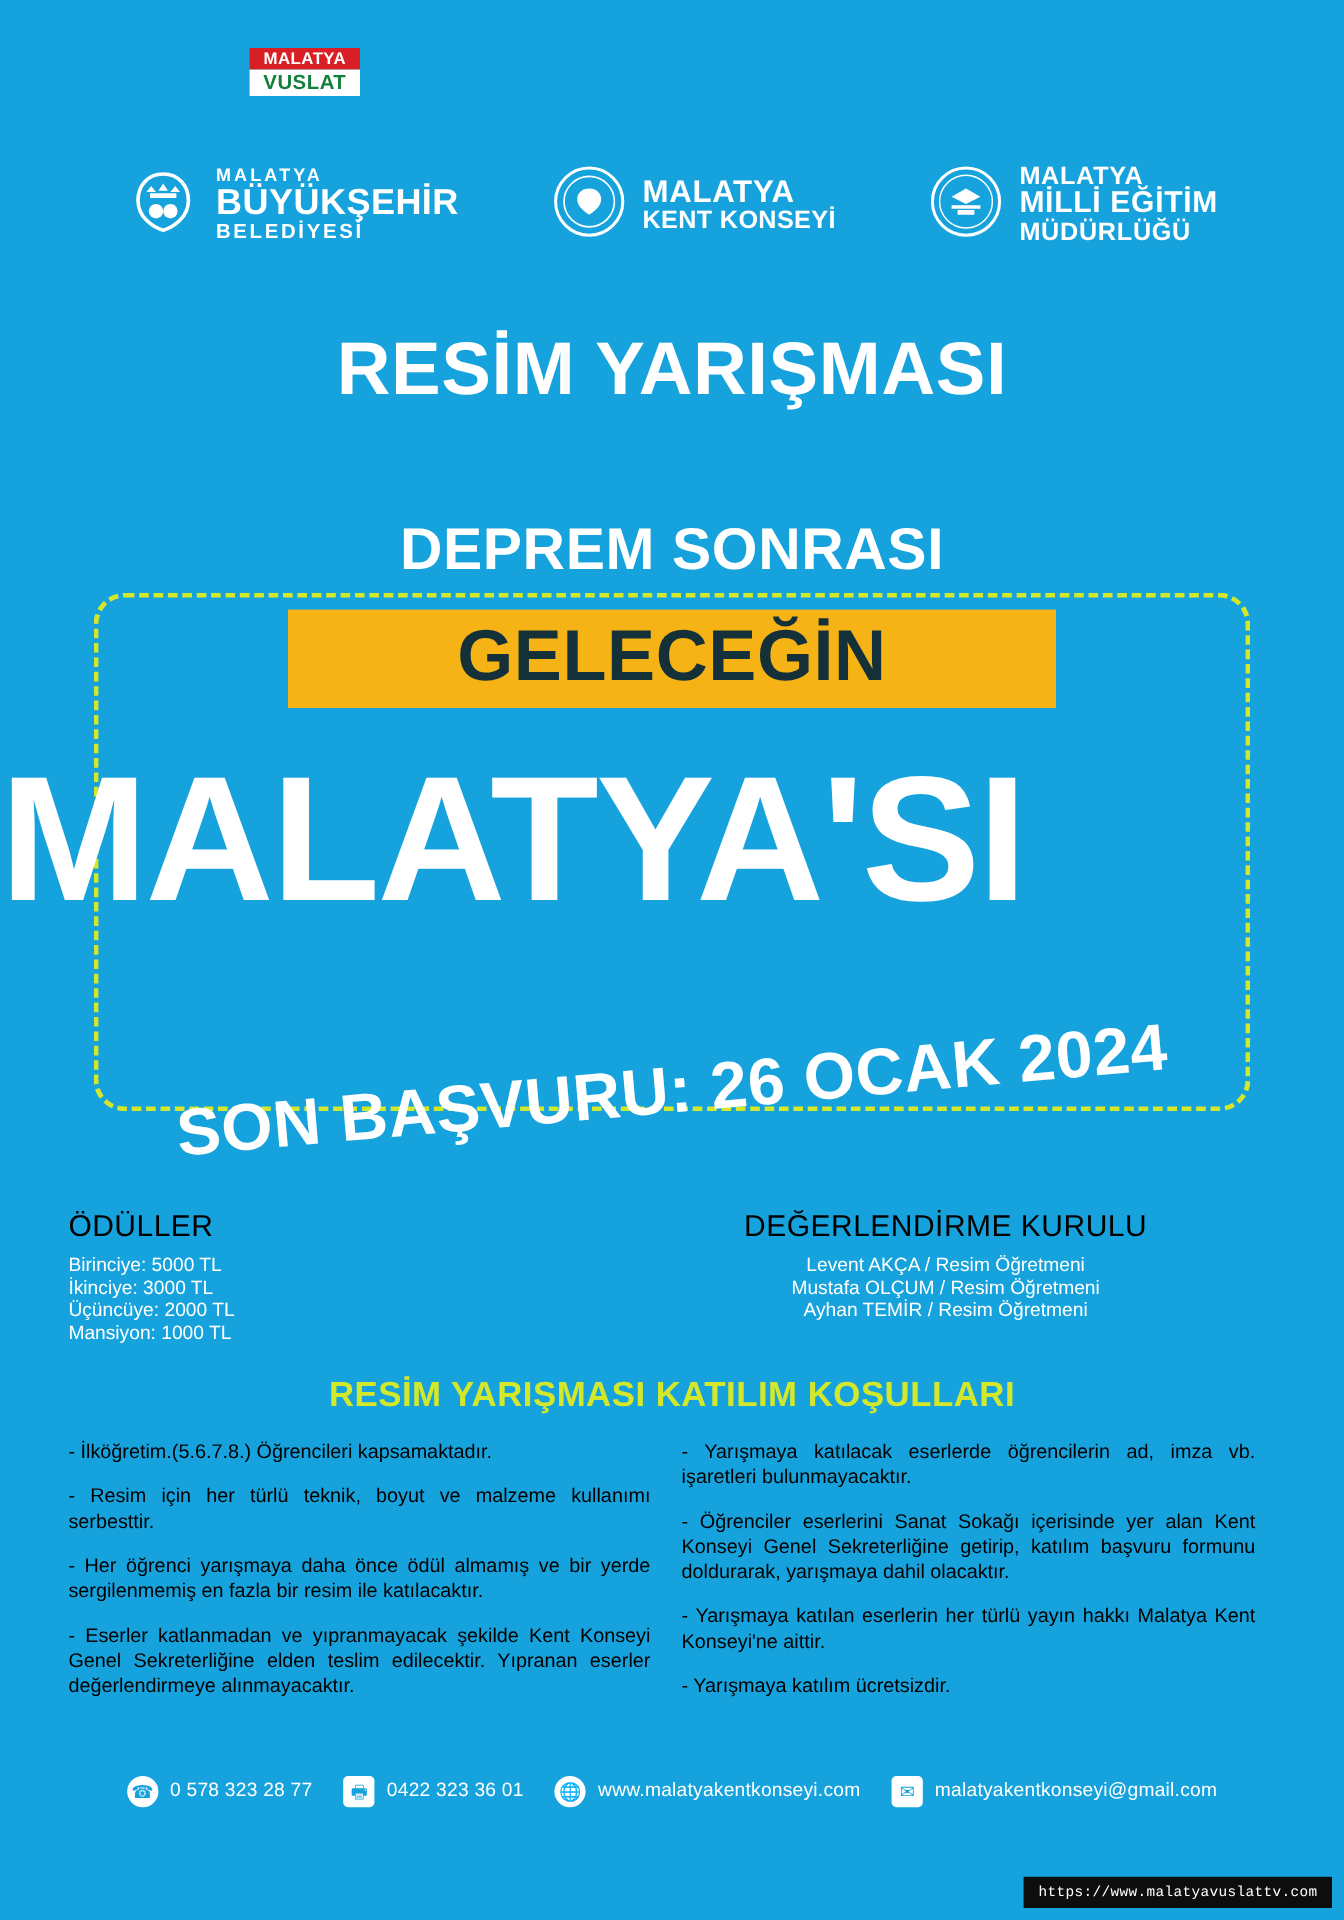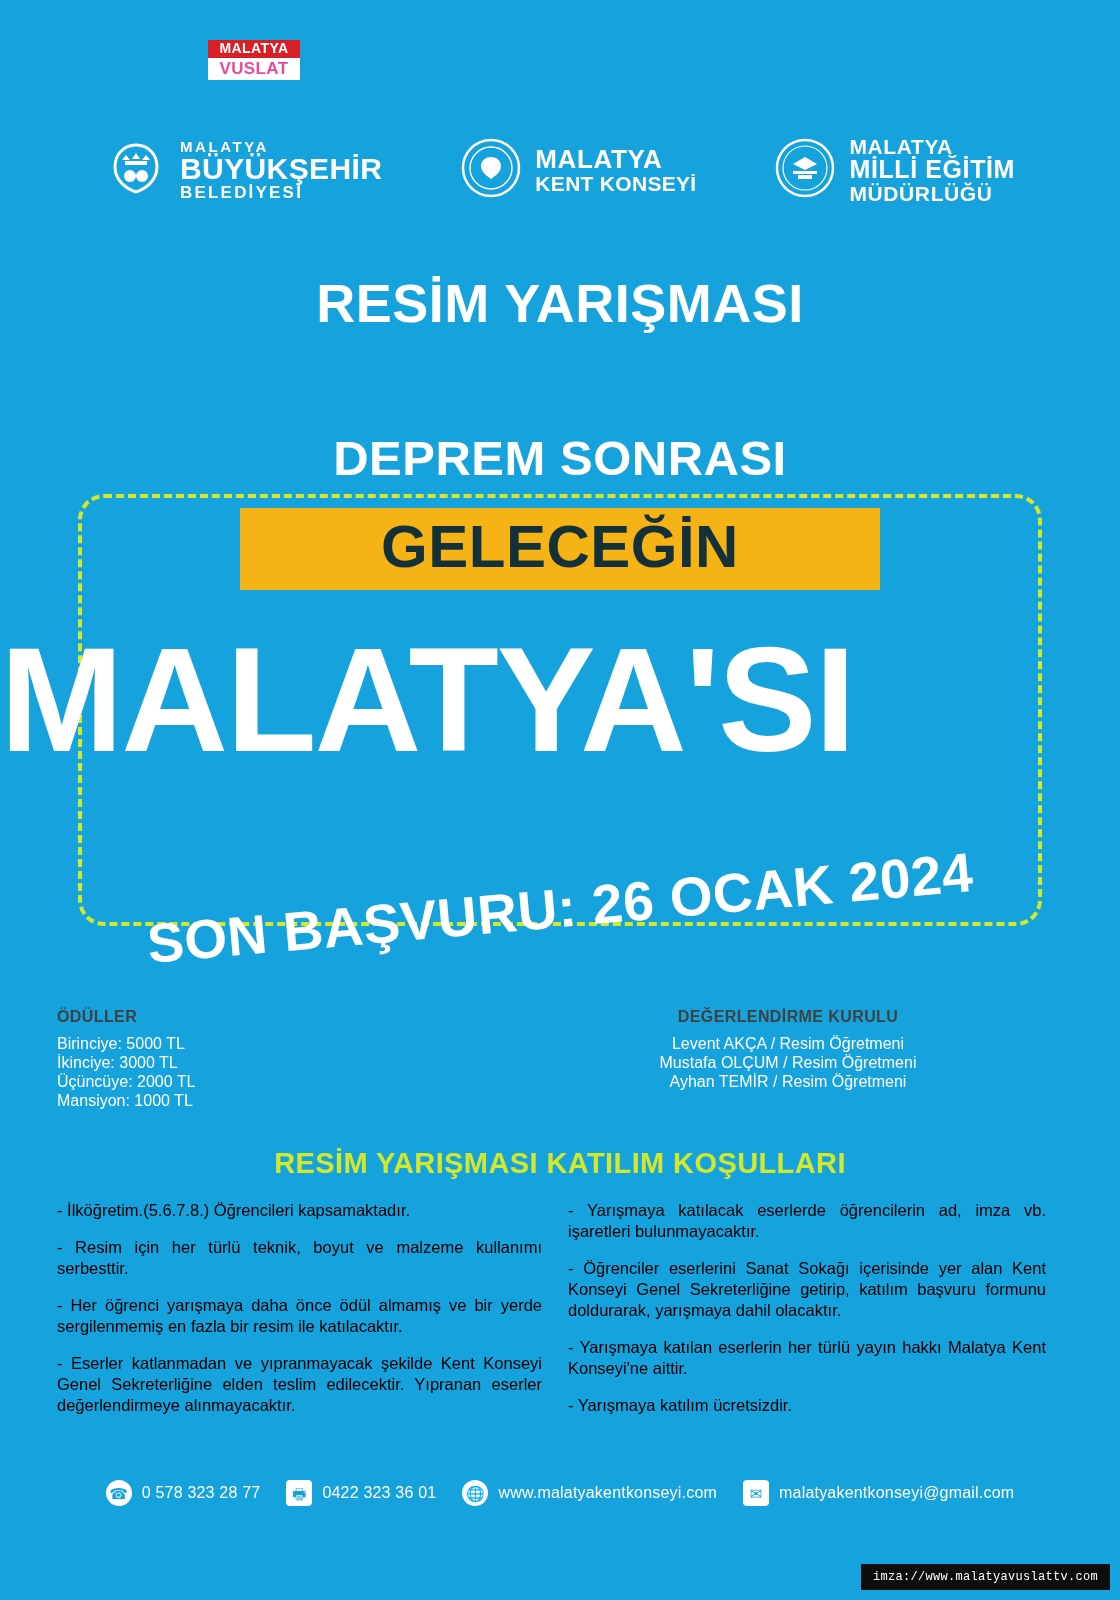--- a/index.html
+++ b/index.html
@@ -20,21 +20,21 @@
     position: absolute; left: 208px; top: 40px;
     width: 92px;
   }
   .wm-top {
     background: #d91f26; color: #ffffff;
     font-weight: bold; font-size: 14px; letter-spacing: .4px;
     text-align: center; padding: 1px 4px 2px;
     line-height: 15px;
   }
   .wm-bot {
-    background: #ffffff; color: #ec4899;
+    background: #ffffff; color: #15803d;
     font-weight: bold; font-size: 17px; letter-spacing: .4px;
     text-align: center; padding: 1px 4px 2px;
     line-height: 19px;
   }
 
   
   .logos {
     position: absolute; left: 0; top: 136px; width: 1120px;
     display: flex; justify-content: center; align-items: center;
     gap: 78px;
@@ -51,21 +51,21 @@
 
   .logo3 .txt .l1 { font-size: 21px; font-weight: bold; letter-spacing: .6px; }
   .logo3 .txt .l2 { font-size: 25px; font-weight: bold; letter-spacing: .6px; }
   .logo3 .txt .l3 { font-size: 21px; font-weight: bold; letter-spacing: .6px; }
 
   
   .title-main {
     position: absolute; top: 272px; left: 0; width: 1120px;
     text-align: center;
     color: #ffffff; font-weight: bold;
-    font-size: 54px; letter-spacing: .5px;
+    font-size: 62px; letter-spacing: .5px;
   }
 
   .dashed-box {
     position: absolute;
     left: 78px; top: 494px; width: 964px; height: 432px;
     border: 4px dashed #d4e82b;
     border-radius: 26px;
   }
 
   .sub1 {
@@ -103,21 +103,21 @@
     letter-spacing: .5px;
   }
 
   
   .cols {
     position: absolute; top: 1008px; left: 0; width: 1120px;
   }
   .col-odul { position: absolute; left: 57px; top: 0; width: 420px; }
   .col-kurul { position: absolute; left: 558px; top: 0; width: 460px; text-align: center; }
   .col-head {
-    color: #404040; font-weight: bold; font-size: 16px;
+    color: #000000; font-weight: normal; font-size: 25px;
     letter-spacing: .4px; margin-bottom: 8px;
   }
   .col-line {
     color: #ffffff; font-size: 16px; line-height: 19px;
   }
 
   
   .cond-title {
     position: absolute; left: 0; top: 1147px; width: 1120px;
     text-align: center;
@@ -275,15 +275,15 @@
     <div class="cbox">
       <span class="cicon circle">🌐</span>
       <span class="ctxt">www.malatyakentkonseyi.com</span>
     </div>
     <div class="cbox">
       <span class="cicon">✉</span>
       <span class="ctxt">malatyakentkonseyi@gmail.com</span>
     </div>
   </div>
 
-  <div class="urlbar">imza://www.malatyavuslattv.com</div>
+  <div class="urlbar">https://www.malatyavuslattv.com</div>
 
 </div>
 
 </body></html>

